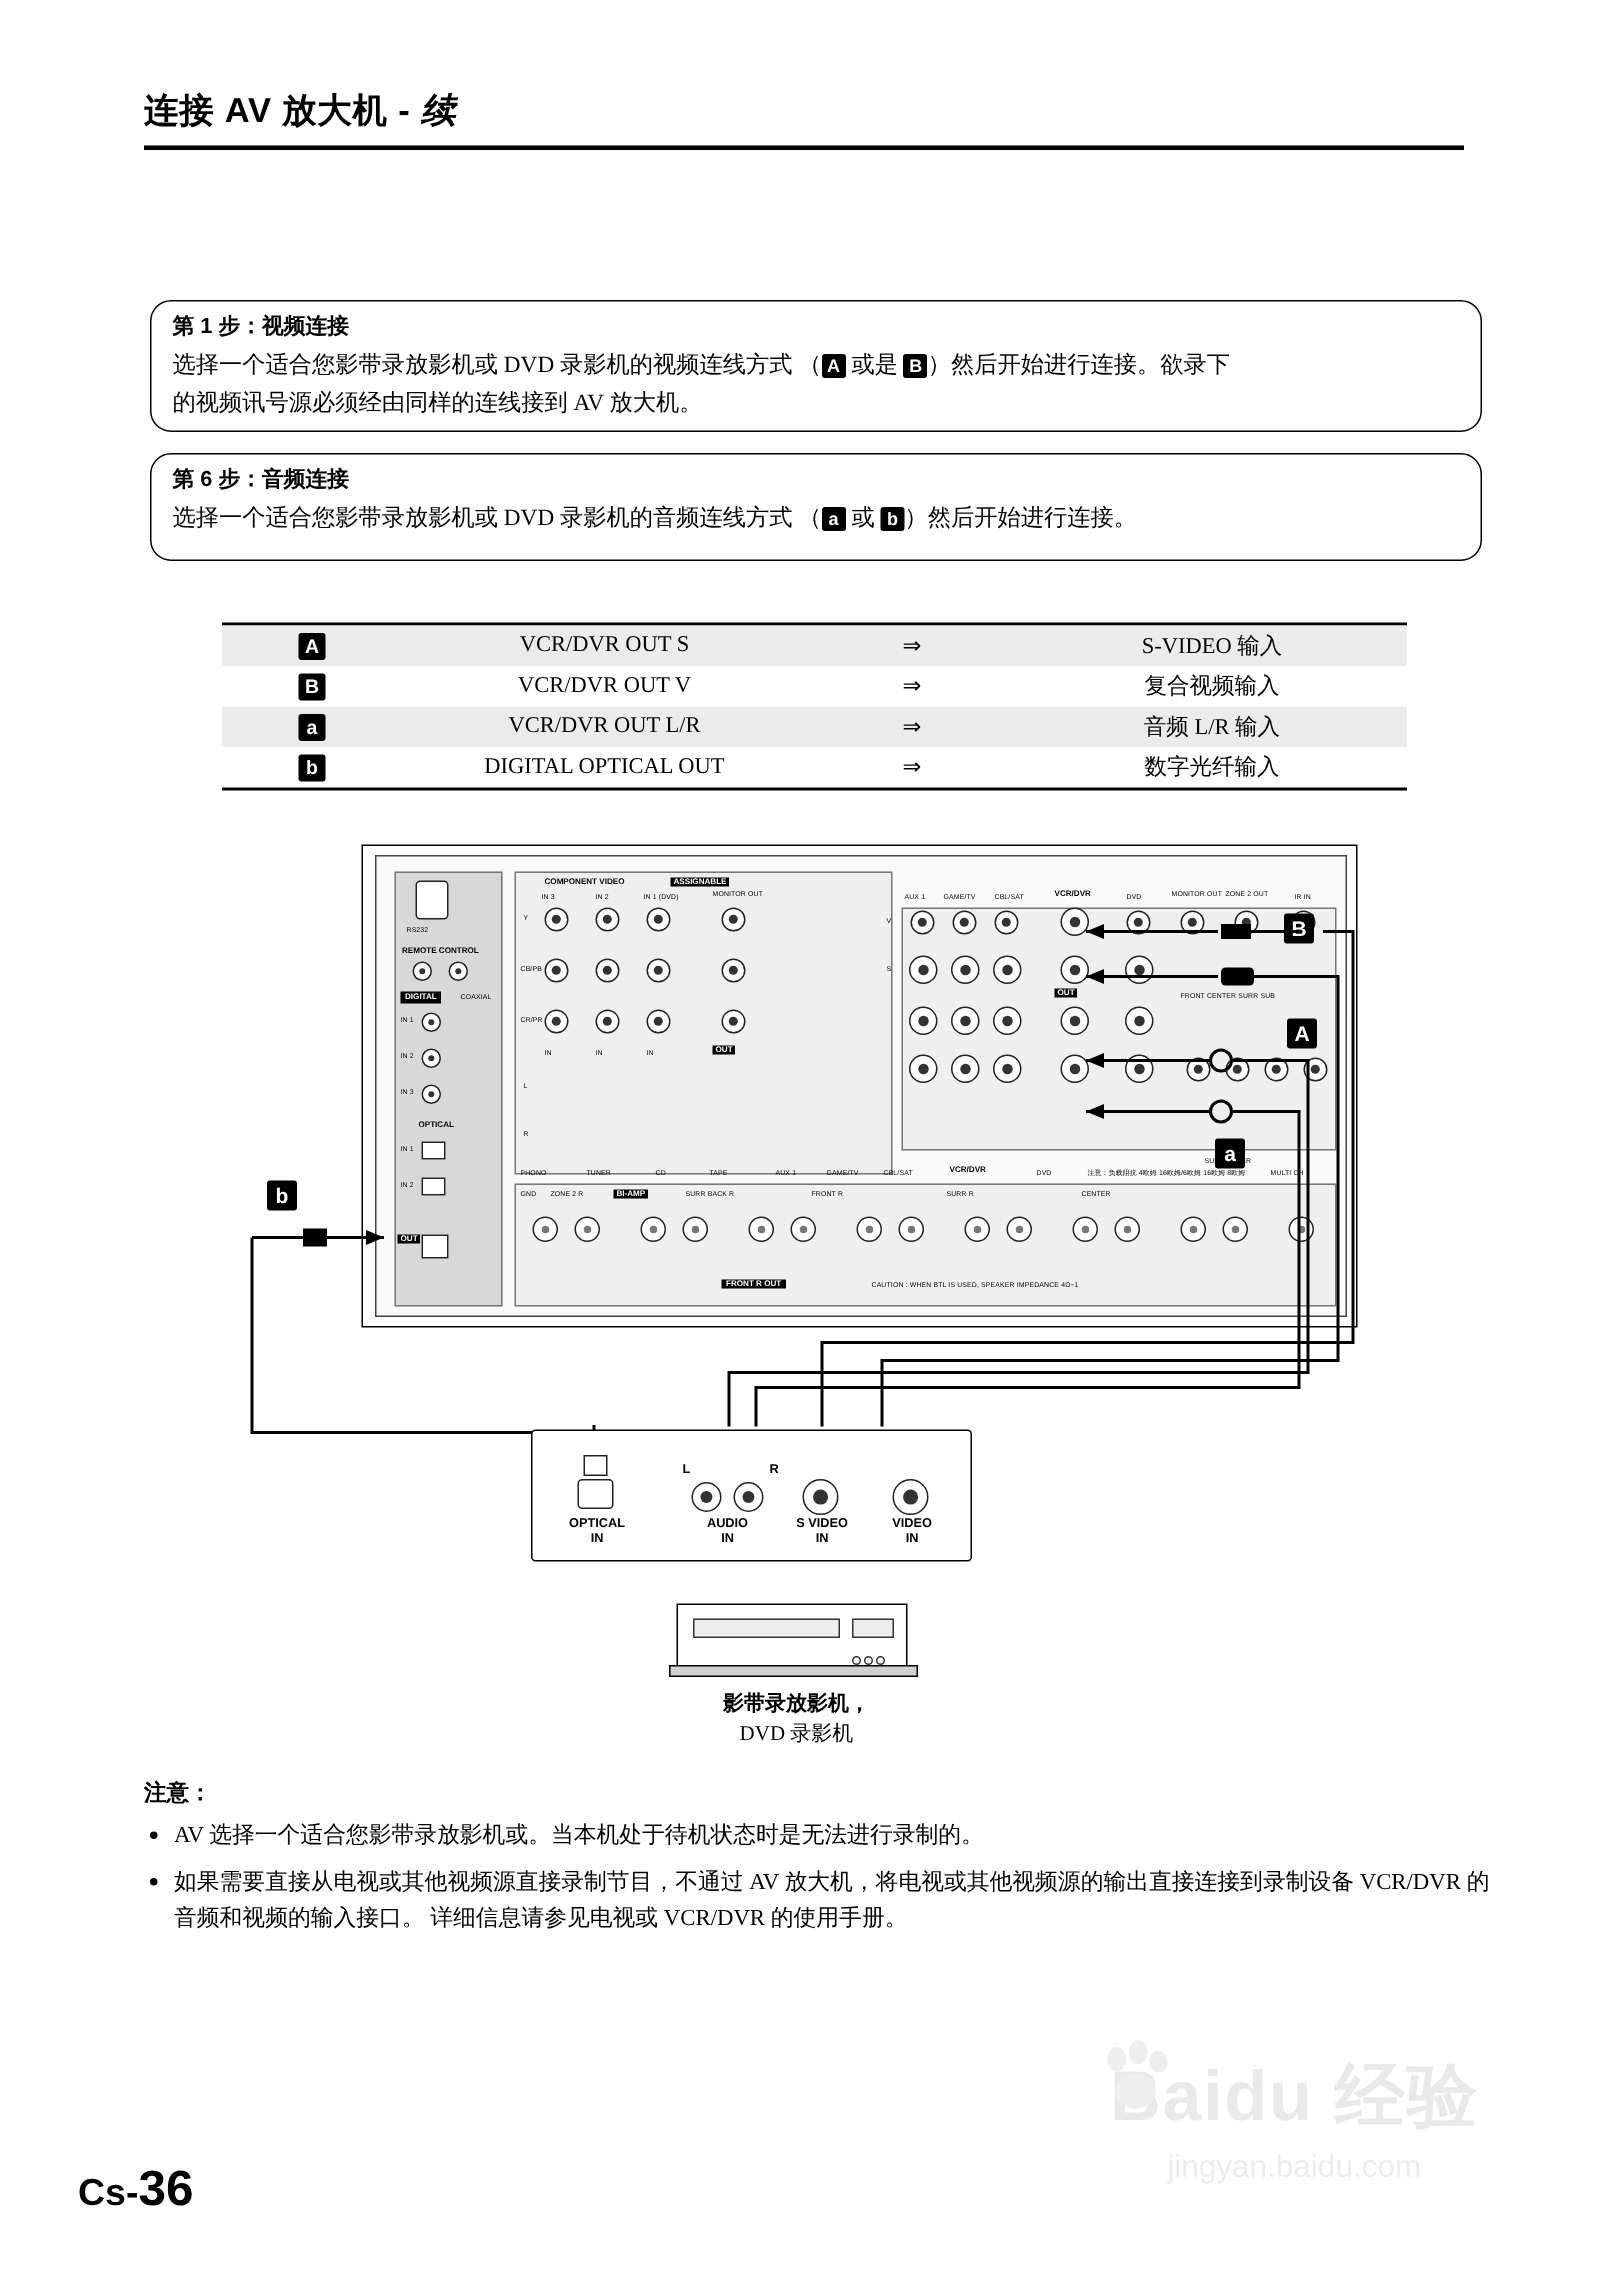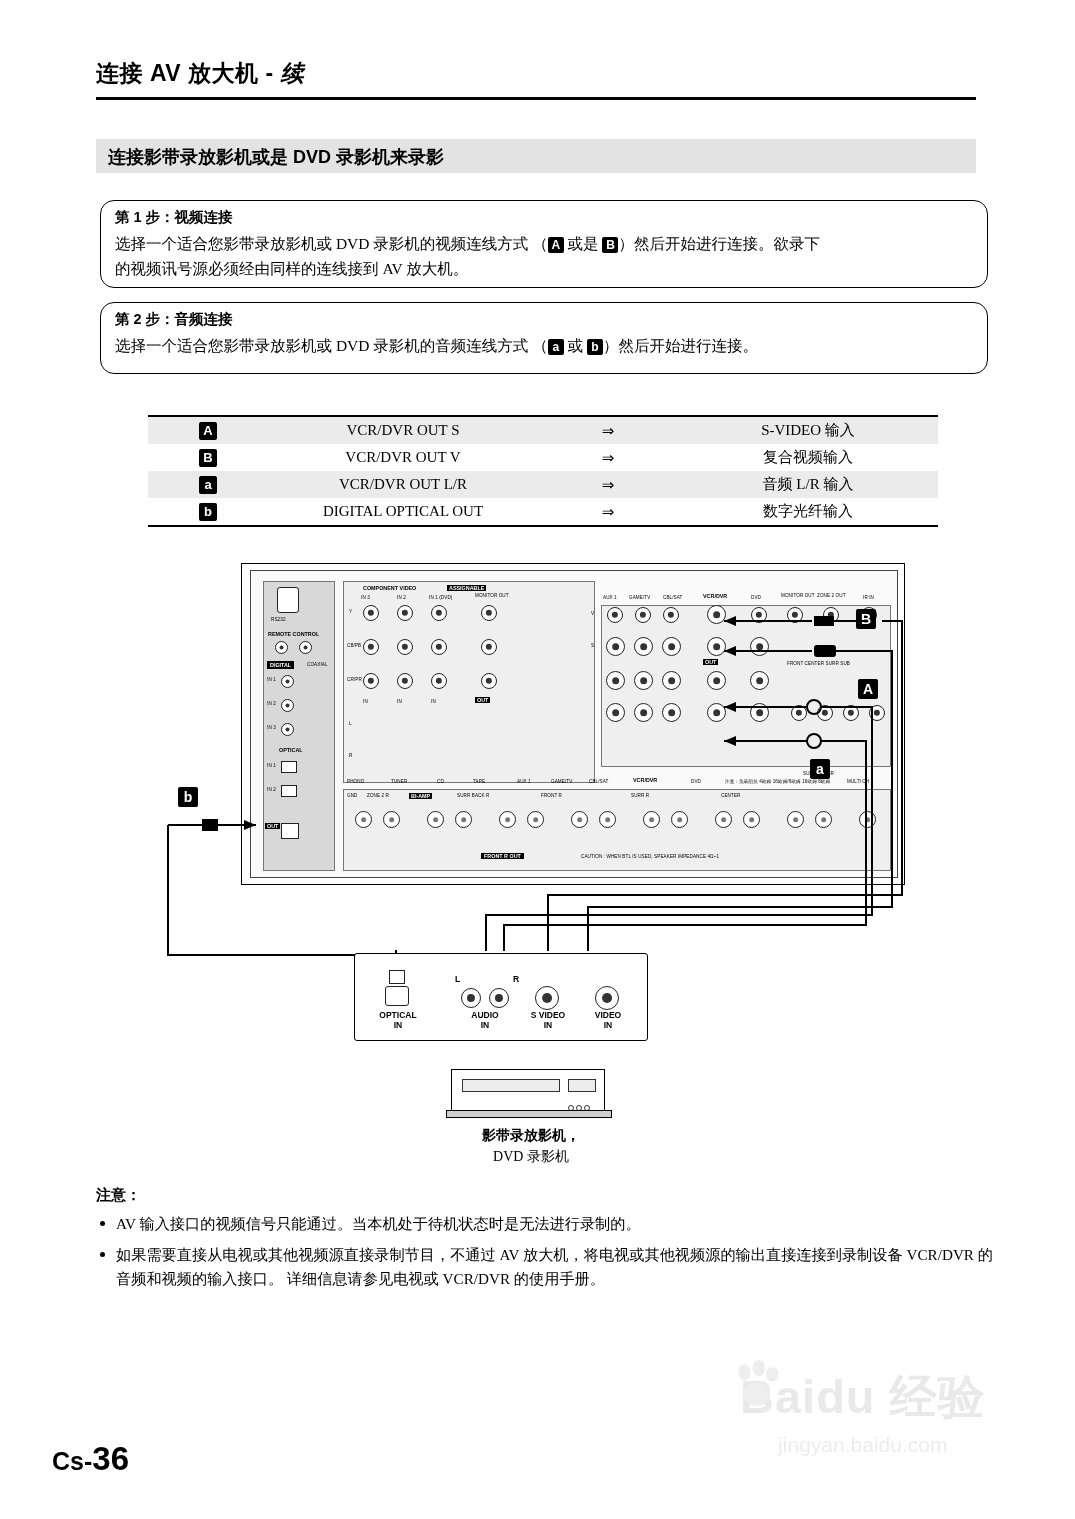--- a/index.html
+++ b/index.html
@@ -199,34 +199,31 @@
 
 <div class="page">
 
   <div class="hdr">
     <div class="hdr-title">
       <span>连接 AV 放大机</span><span> - </span><span class="cont">续</span>
     </div>
   </div>
   <div class="hdr-rule"></div>
 
-  <div class="secbar">
-    <span>连接影带录放影机或是 DVD 录影机来录影</span>
-  </div>
 
   <div class="stepbox" id="step1">
     <div class="step-title">第 1 步：视频连接</div>
     <div class="step-body">
       <span>选择一个适合您影带录放影机或 DVD 录影机的视频连线方式 （</span><span class="chip cap">A</span><span> 或是 </span><span class="chip cap">B</span><span>）然后开始进行连接。欲录下</span><br>
       <span>的视频讯号源必须经由同样的连线接到 AV 放大机。</span>
     </div>
   </div>
 
   <div class="stepbox" id="step2">
-    <div class="step-title">第 2 步：音频连接</div>
+    <div class="step-title">第 6 步：音频连接</div>
     <div class="step-body">
       <span>选择一个适合您影带录放影机或 DVD 录影机的音频连线方式 （</span><span class="chip low">a</span><span> 或 </span><span class="chip low">b</span><span>）然后开始进行连接。</span>
     </div>
   </div>
 
   <table class="tbl">
     <tbody>
     <tr class="rule-top">
           <td colspan="4"></td>
         </tr>
@@ -483,21 +480,21 @@
       <div class="base"></div>
     </div>
     <div class="dev-caption">
       <div>影带录放影机，</div>
       <div class="en">DVD 录影机</div>
     </div>
   </div>
 
   <div class="notes">
     <div class="notes-h">注意：</div>
-    <div class="note">AV 输入接口的视频信号只能通过。当本机处于待机状态时是无法进行录制的。</div>
+    <div class="note">AV 选择一个适合您影带录放影机或。当本机处于待机状态时是无法进行录制的。</div>
     <div class="note">如果需要直接从电视或其他视频源直接录制节目，不通过 AV 放大机，将电视或其他视频源的输出直接连接到录制设备 VCR/DVR 的音频和视频的输入接口。 详细信息请参见电视或 VCR/DVR 的使用手册。</div>
   </div>
 
   <div class="folio">
     <span class="cs">Cs-</span><span class="num">36</span>
   </div>
 
   <div class="wm">
     <svg class="wm-paw" viewBox="0 0 60 60">
       <ellipse cx="16" cy="14" rx="7" ry="9" fill="#c9c9c9"></ellipse>

